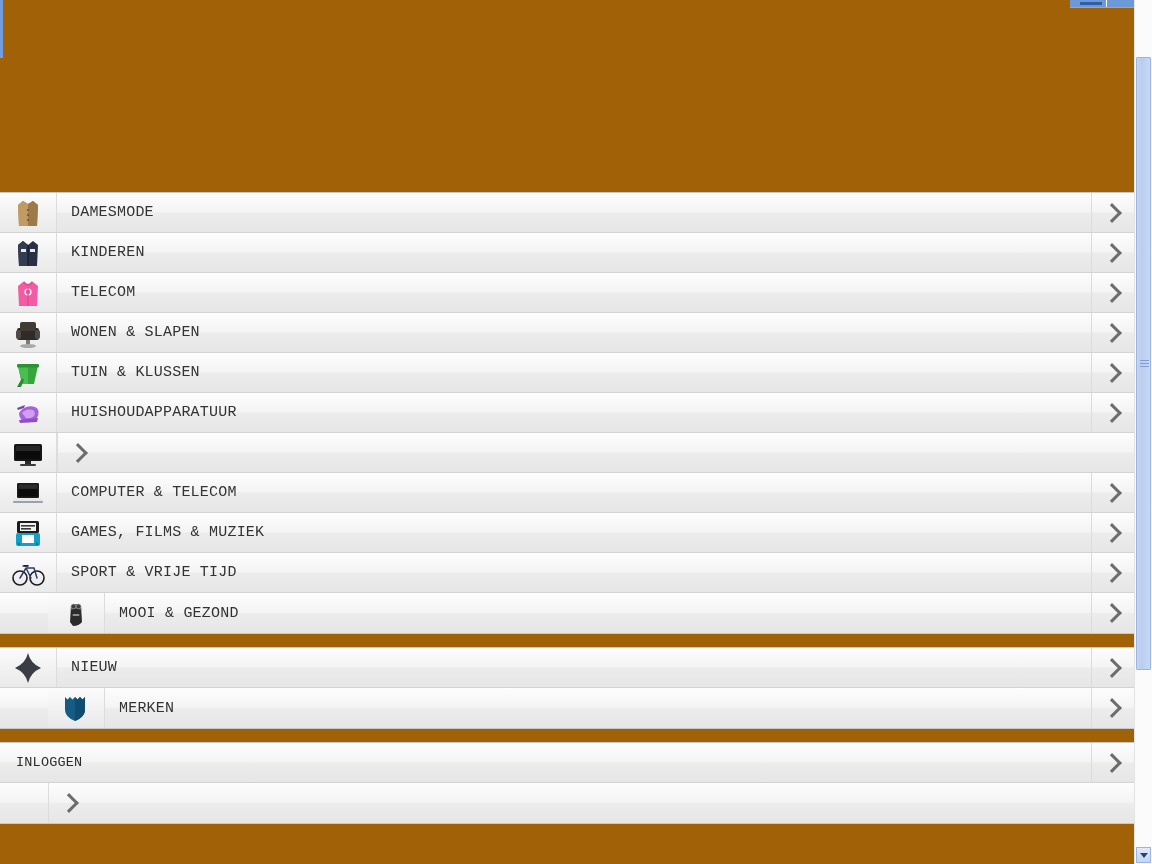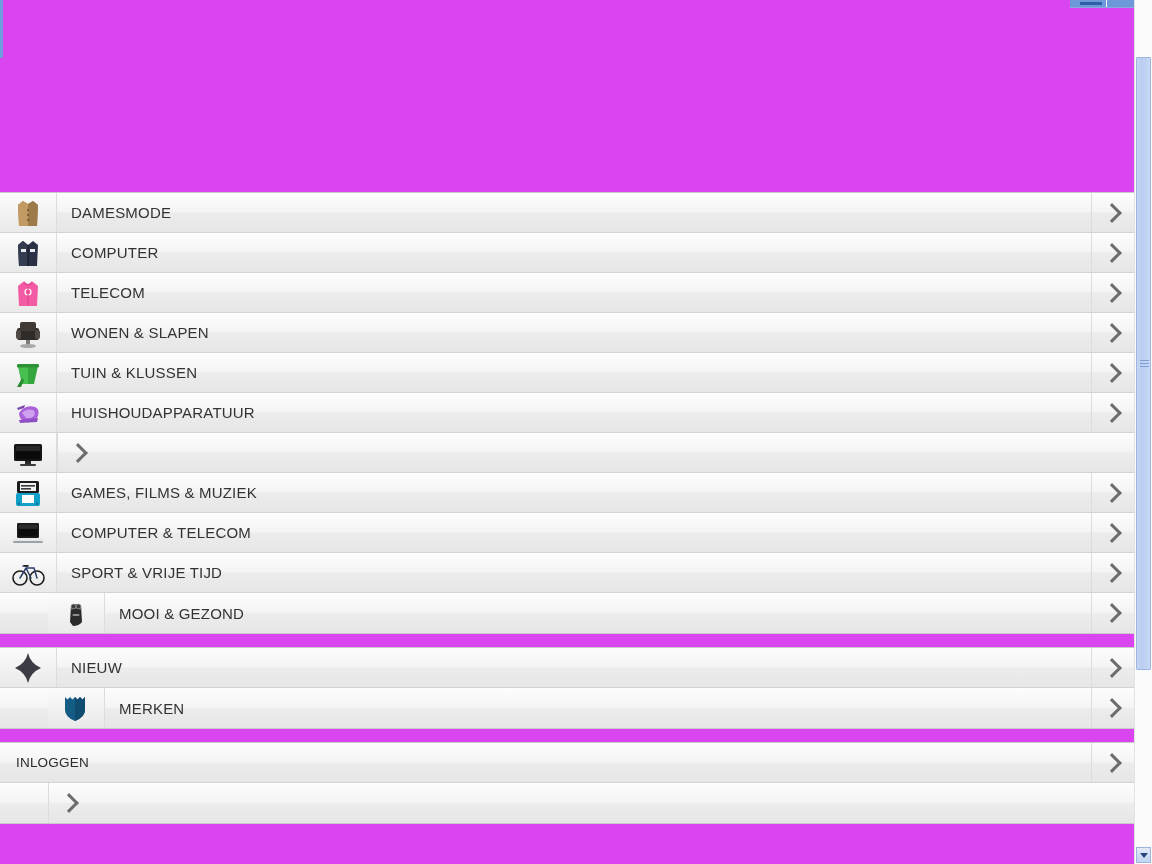--- a/index.html
+++ b/index.html
@@ -10,21 +10,22 @@
     height: 864px;
     overflow: hidden;
     background: #ffffff;
     font-family: "Liberation Sans", sans-serif;
   }
 
   #page {
     position: relative;
     width: 1152px;
     height: 864px;
-    background: #d946ef;
+    background: #a16207;
+    font-family: Liberation Mono, monospace;
   }
 
   
   .chrome-left-strip {
     position: absolute;
     left: 0;
     top: 0;
     width: 3px;
     height: 58px;
     background: #6f9de0;
@@ -222,21 +223,21 @@
         <div class="row">
           <div class="icon-cell">
             <svg class="thumb" viewBox="0 0 34 34" xmlns="http://www.w3.org/2000/svg">
               <path d="M12 5 L17 9 L22 5 L27 9 L26 30 L8 30 L7 9 Z" fill="#2a3144"></path>
               <path d="M12 5 L17 9 L17 30 L8 30 L7 9 Z" fill="#343c52"></path>
               <rect x="10" y="13" width="5" height="3" fill="#e9e9ee"></rect>
               <rect x="19" y="13" width="5" height="3" fill="#e9e9ee"></rect>
               <rect x="16.4" y="9" width="1.2" height="21" fill="#161b27"></rect>
             </svg>
           </div>
-          <div class="label">COMPUTER</div>
+          <div class="label">KINDEREN</div>
           <div class="chev-cell">
             <div class="chev"></div>
           </div>
         </div>
         <div class="row">
           <div class="icon-cell">
             <svg class="thumb" viewBox="0 0 34 34" xmlns="http://www.w3.org/2000/svg">
               <path d="M12 6 L17 9 L22 6 L27 10 L26 30 L8 30 L7 10 Z" fill="#f35ba4"></path>
               <path d="M13 5 Q17 11 21 5 L22 7 Q17 13 12 7 Z" fill="#e84c95"></path>
               <circle cx="17" cy="16" r="3" fill="none" stroke="#ffffff" stroke-width="1.2"></circle>
@@ -295,53 +296,53 @@
         <div class="row">
           <div class="icon-cell">
             <svg class="thumb" viewBox="0 0 34 34" xmlns="http://www.w3.org/2000/svg">
               <rect x="3" y="8" width="28" height="17" rx="1.6" fill="#151515"></rect>
               <rect x="5" y="10" width="24" height="13" fill="#0a0a0a"></rect>
               <rect x="5" y="10" width="24" height="5" fill="#262626"></rect>
               <rect x="14" y="25" width="6" height="3" fill="#2a2a2a"></rect>
               <rect x="9" y="28" width="16" height="2" rx="1" fill="#3a3a3a"></rect>
             </svg>
           </div>
+          <div class="chev-cell">
+            <div class="chev"></div>
+          </div>
+        </div>
+        <div class="row">
+          <div class="icon-cell">
+            <svg class="thumb" viewBox="0 0 34 34" xmlns="http://www.w3.org/2000/svg">
+              <rect x="6" y="7" width="22" height="15" rx="1.2" fill="#1c1c1c"></rect>
+              <rect x="7.5" y="8.4" width="19" height="12" fill="#0b0b0b"></rect>
+              <rect x="7.5" y="8.4" width="19" height="4.5" fill="#2b2b2b"></rect>
+              <path d="M3 22 L31 22 L32 26 L2 26 Z" fill="#e8e8e8"></path>
+              <rect x="2" y="25" width="30" height="2" rx="1" fill="#9aa3ad"></rect>
+            </svg>
+          </div>
+          <div class="label">COMPUTER &amp; TELECOM</div>
           <div class="chev-cell">
             <div class="chev"></div>
           </div>
         </div>
         <div class="row">
           <div class="icon-cell">
             <svg class="thumb" viewBox="0 0 34 34" xmlns="http://www.w3.org/2000/svg">
               <rect x="6" y="5" width="22" height="12" rx="1.6" fill="#1b1b1b"></rect>
               <rect x="9" y="7" width="16" height="8" fill="#f2f2f2"></rect>
               <rect x="10" y="9" width="14" height="1.6" fill="#3a3a3a"></rect>
               <rect x="10" y="12" width="10" height="1.6" fill="#3a3a3a"></rect>
               <rect x="5" y="17" width="24" height="13" rx="2" fill="#12a0c8"></rect>
               <rect x="11" y="19" width="12" height="8" fill="#ffffff"></rect>
               <circle cx="8" cy="28" r="1.4" fill="#0a7e9e"></circle>
               <circle cx="26" cy="28" r="1.4" fill="#0a7e9e"></circle>
             </svg>
           </div>
           <div class="label">GAMES, FILMS &amp; MUZIEK</div>
-          <div class="chev-cell">
-            <div class="chev"></div>
-          </div>
-        </div>
-        <div class="row">
-          <div class="icon-cell">
-            <svg class="thumb" viewBox="0 0 34 34" xmlns="http://www.w3.org/2000/svg">
-              <rect x="6" y="7" width="22" height="15" rx="1.2" fill="#1c1c1c"></rect>
-              <rect x="7.5" y="8.4" width="19" height="12" fill="#0b0b0b"></rect>
-              <rect x="7.5" y="8.4" width="19" height="4.5" fill="#2b2b2b"></rect>
-              <path d="M3 22 L31 22 L32 26 L2 26 Z" fill="#e8e8e8"></path>
-              <rect x="2" y="25" width="30" height="2" rx="1" fill="#9aa3ad"></rect>
-            </svg>
-          </div>
-          <div class="label">COMPUTER &amp; TELECOM</div>
           <div class="chev-cell">
             <div class="chev"></div>
           </div>
         </div>
         <div class="row">
           <div class="icon-cell">
             <svg class="thumb" viewBox="0 0 34 34" xmlns="http://www.w3.org/2000/svg">
               <circle cx="9" cy="22" r="7" fill="none" stroke="#1d1d1d" stroke-width="1.6"></circle>
               <circle cx="26" cy="22" r="7" fill="none" stroke="#1d1d1d" stroke-width="1.6"></circle>
               <path d="M9 22 L15 12 L23 12 L26 22 M15 12 L20 22 M12 10 L17 10" fill="none" stroke="#2b3f6b" stroke-width="1.5" stroke-linecap="round"></path>

